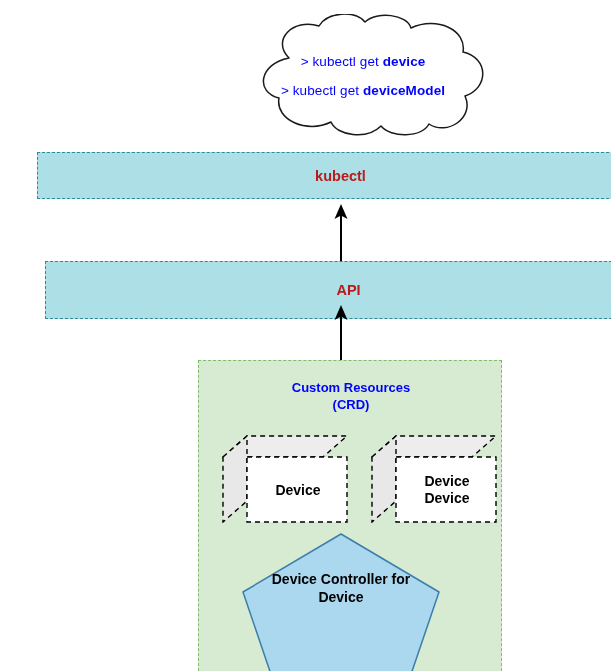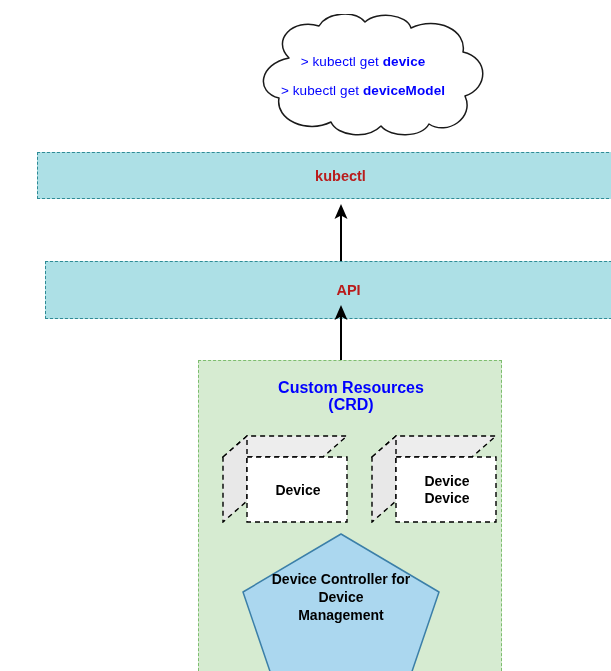--- a/index.html
+++ b/index.html
@@ -111,21 +111,21 @@
     border-bottom: none;
   }
   #crd-title {
     position: absolute;
     left: 0;
     top: 18px;
     width: 304px;
     text-align: center;
     color: #0000ff;
     font-weight: bold;
-    font-size: 16px;
+    font-size: 13px;
     line-height: 17px;
   }
 
   
   .box3d {
     position: absolute;
     width: 126px;
     height: 88px;
   }
   #box-device { left: 23px; top: 74px; }
@@ -250,19 +250,18 @@
       </div>
     </div>
 
     <div id="pentagon">
       <svg width="200" height="148" viewBox="0 0 200 148" xmlns="http://www.w3.org/2000/svg">
         <polygon points="100,2 198,60 164,160 36,160 2,60" fill="#ABD7EF" stroke="#3B7FA8" stroke-width="1.5" stroke-linejoin="round"></polygon>
       </svg>
       <div id="pentagon-label">
         <div>Device Controller for</div>
         <div>Device</div>
-        <div>Management</div>
       </div>
     </div>
 
   </div>
 
 </div>
 
 </body></html>

